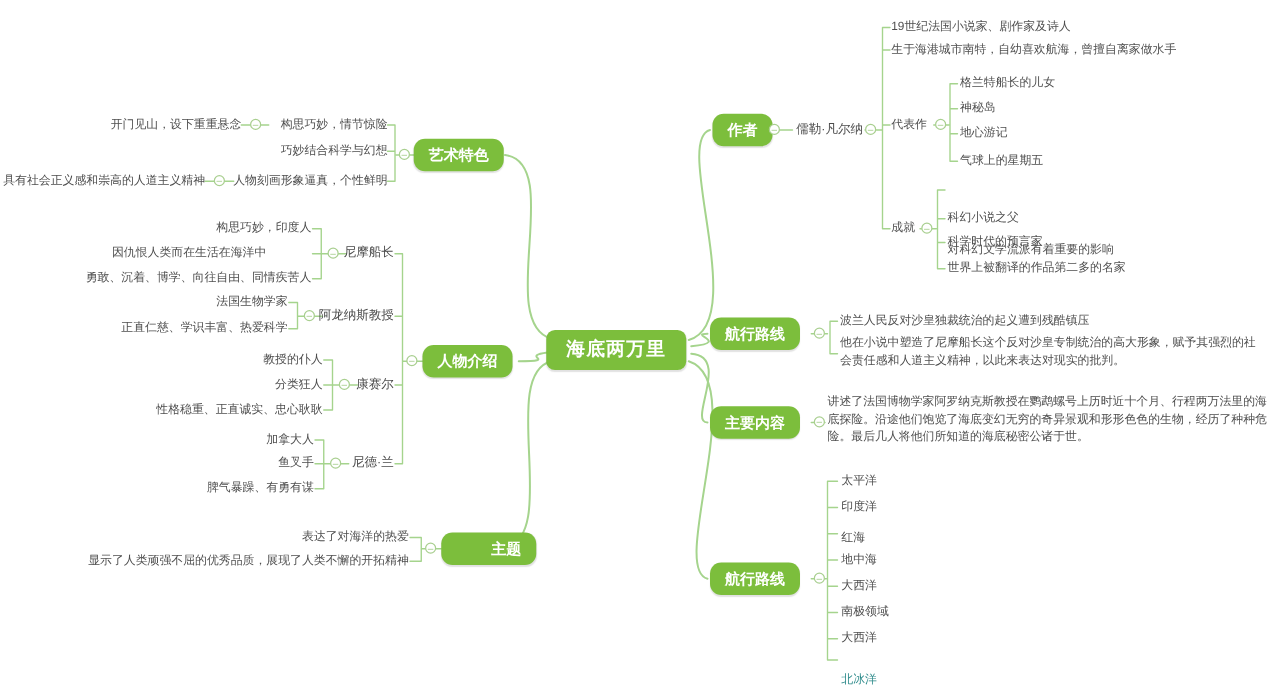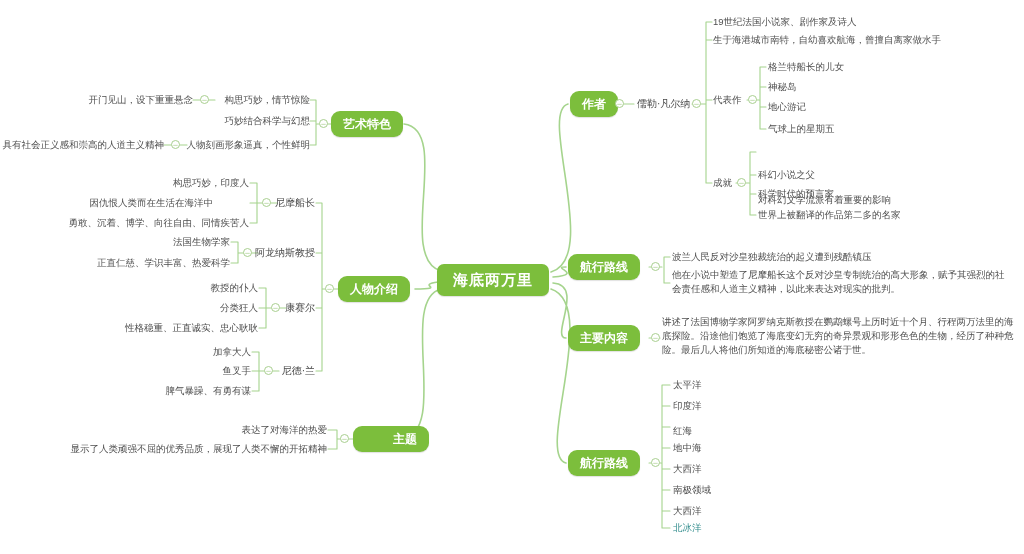--- a/index.html
+++ b/index.html
@@ -84,21 +84,21 @@
 
 <span class="t blk" style="left:662px;top:315px;width:358px;">讲述了法国博物学家阿罗纳克斯教授在鹦鹉螺号上历时近十个月、行程两万法里的海底探险。沿途他们饱览了海底变幻无穷的奇异景观和形形色色的生物，经历了种种危险。最后几人将他们所知道的海底秘密公诸于世。</span>
 
 <span class="t" style="left:673px;top:378px;">太平洋</span>
 <span class="t" style="left:673px;top:399px;">印度洋</span>
 <span class="t" style="left:673px;top:424px;">红海</span>
 <span class="t" style="left:673px;top:441px;">地中海</span>
 <span class="t" style="left:673px;top:462px;">大西洋</span>
 <span class="t" style="left:673px;top:483px;">南极领域</span>
 <span class="t" style="left:673px;top:504px;">大西洋</span>
-<span class="t teal" style="left:673px;top:521px;">北冰洋</span>
+<span class="t teal" style="left:673px;top:537px;">北冰洋</span>
 
 <span class="t tr" style="right:714px;top:93px;">构思巧妙，情节惊险</span>
 <span class="t tr" style="right:831px;top:93px;">开门见山，设下重重悬念</span>
 <span class="t tr" style="right:714px;top:114px;">巧妙结合科学与幻想</span>
 <span class="t tr" style="right:714px;top:138px;">人物刻画形象逼真，个性鲜明</span>
 <span class="t tr" style="right:860px;top:138px;">具有社会正义感和崇高的人道主义精神</span>
 
 <span class="t tr sub" style="right:709px;top:196px;">尼摩船长</span>
 <span class="t tr" style="right:775px;top:176px;">构思巧妙，印度人</span>
 <span class="t tr" style="right:811px;top:196px;text-align:right;">因仇恨人类而在生活在海洋中</span>

